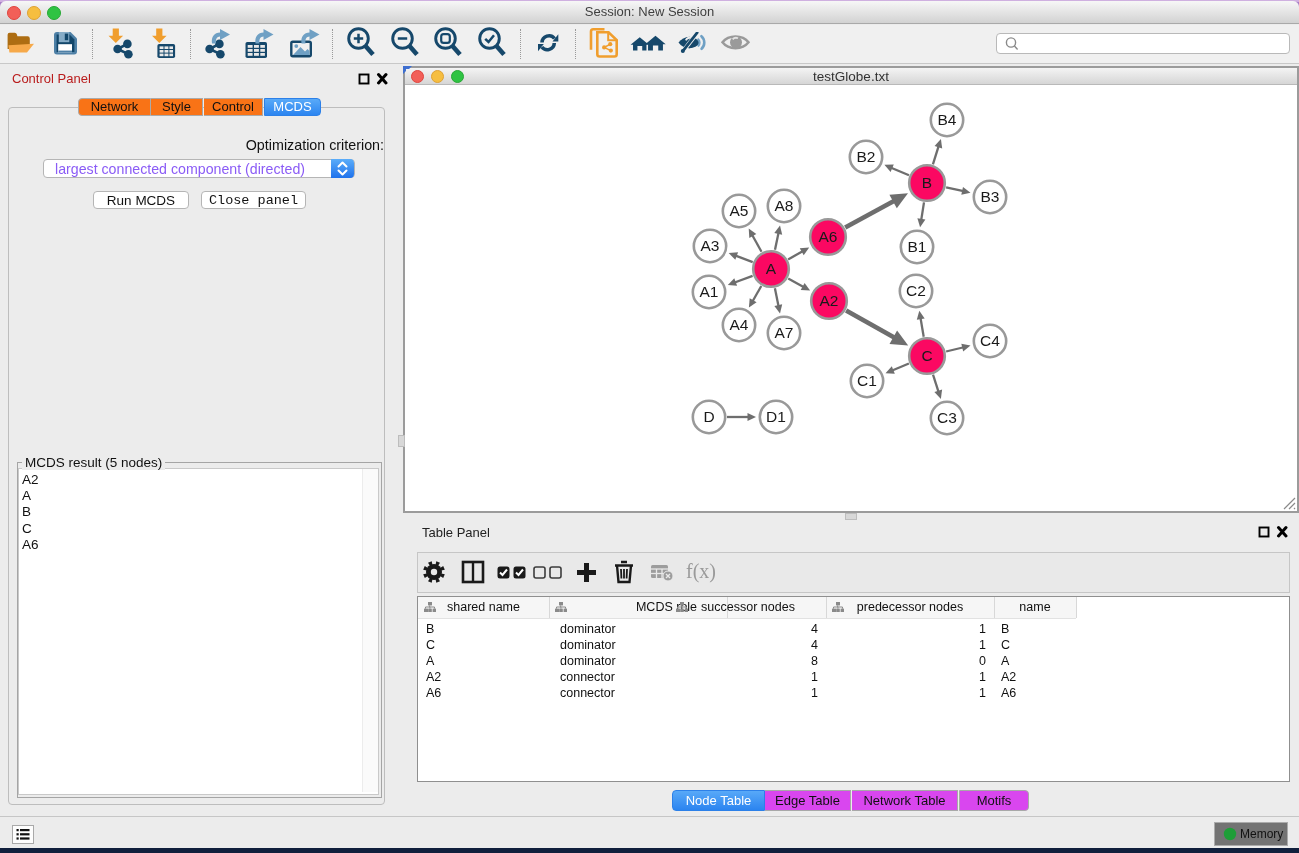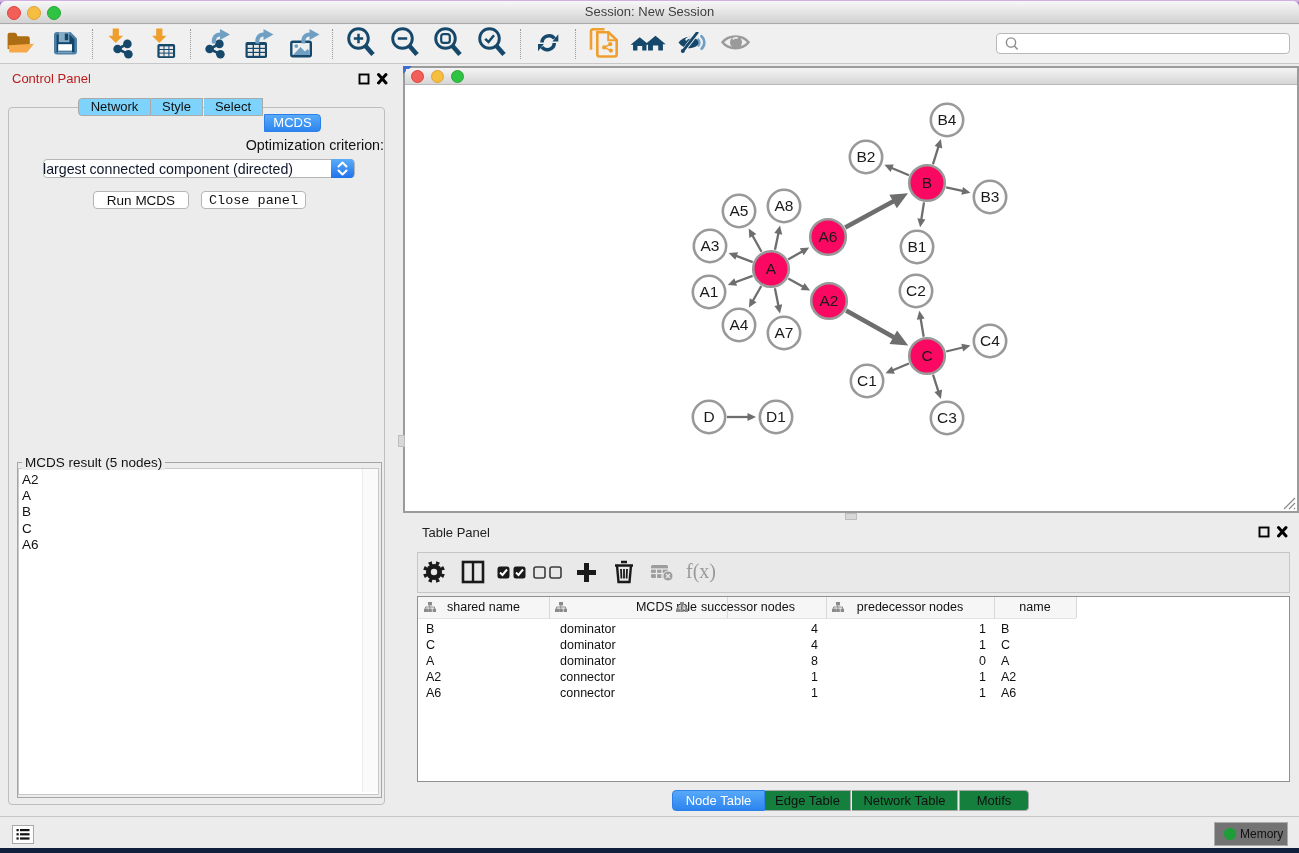--- a/index.html
+++ b/index.html
@@ -15,26 +15,26 @@
   .tl.g{background:#2fc343;border:0.5px solid #27a835;}
   #apptitle{left:0;top:4px;width:1299px;text-align:center;font-size:13px;color:#3f3f3f;}
   
   #toolbar{left:0;top:25px;width:1299px;height:38px;background:#f0f0f0;border-bottom:1px solid #c8c8c8;}
   .tsep{top:29px;width:0;height:30px;border-left:1px dotted #9a9a9a;}
   #searchbox{left:996px;top:33px;width:292px;height:19px;background:#fff;
      border:1px solid #b9b9b9;border-radius:4px;}
   
   #cp-title{left:12px;top:71px;font-size:13px;color:#b91c1c;}
   #cp-box{left:8px;top:107px;width:375px;height:696px;border:1px solid #bdbdbd;border-radius:4px;}
-  .tabseg{top:98px;height:16px;border:1px solid #aaa;background:#7dd3fc;font-size:13px;
+  .tabseg{top:98px;height:16px;border:1px solid #aaa;background:#f97316;font-size:13px;
      color:#111;text-align:center;line-height:16px;}
-  .tabseg.sel{background:linear-gradient(#59aaf8,#2c85f0);color:#fff;border-color:#2c80e8;margin-top:16px;}
+  .tabseg.sel{background:linear-gradient(#59aaf8,#2c85f0);color:#fff;border-color:#2c80e8;}
   #optlabel{left:8px;top:137px;width:376px;text-align:right;font-size:14.3px;color:#111;}
   #dropdown{left:43px;top:159px;width:310px;height:17px;background:#fff;border:1px solid #b5b5b5;border-radius:4px;}
-  #droptext{left:43px;top:161px;font-size:14.2px;color:#0f172a;}
+  #droptext{left:55px;top:161px;font-size:14.2px;color:#8b5cf6;}
   #stepper{left:331px;top:159px;width:23px;height:19px;border-radius:0 4px 4px 0;
      background:linear-gradient(#5badf9,#1f72ec);}
   .btn{top:191px;height:16px;background:#fff;border:1px solid #b5b5b5;border-radius:4px;
      font-size:13.5px;color:#111;text-align:center;line-height:17px;}
   
   #grp-border{left:17px;top:462px;width:363px;height:334px;border:1px solid #a5a5a5;}
   #grp-label{left:22px;top:455px;background:#ececec;padding:0 3px;font-size:13.5px;color:#111;}
   #listbox{left:18px;top:468px;width:359px;height:325px;background:#fff;border:1px solid #c9c9c9;}
   #listitems{left:22px;top:472px;font-size:13.5px;color:#111;line-height:16.2px;}
   #scrolltrack{left:362px;top:469px;width:15px;height:323px;background:#fafafa;border-left:1px solid #ececec;}
@@ -43,21 +43,21 @@
   #nettitle{left:0px;top:0px;width:892px;height:16px;background:linear-gradient(#f4f4f4,#d6d6d6);
      border-bottom:1px solid #b9b9b9;}
   #netname{left:0;top:1px;width:892px;text-align:center;font-size:13.5px;color:#333;}
   
   #tp-title{left:422px;top:525px;font-size:13px;color:#222;}
   #tp-toolbox{left:417px;top:552px;width:871px;height:39px;background:#e9e9e9;border:1px solid #c6c6c6;}
   #tp-table{left:417px;top:596px;width:871px;height:184px;background:#fff;border:1px solid #8f8f8f;}
   #tp-header{left:0px;top:0px;width:658px;height:21px;background:#f6f6f6;border-bottom:1px solid #e2e2e2;}
   .hcell{top:0;height:21px;border-right:1px solid #d8d8d8;font-size:12.5px;color:#111;text-align:center;line-height:21px;}
   .trow{font-size:12.5px;color:#111;height:16px;line-height:16px;}
-  .bottabseg{top:790px;height:19px;border:1px solid #a8a8a8;background:#15803d;font-size:13px;
+  .bottabseg{top:790px;height:19px;border:1px solid #a8a8a8;background:#d946ef;font-size:13px;
      color:#111;text-align:center;line-height:19px;}
   .bottabseg.sel{background:linear-gradient(#58a9f8,#2b84f0);color:#fff;border-color:#2c80e8;}
   
   #statusbar{left:0;top:816px;width:1299px;height:33px;background:#ececec;border-top:1px solid #c6c6c6;}
   #leftbtn{left:12px;top:825px;width:20px;height:17px;background:#fdfdfd;border:1px solid #a9a9a9;}
   #membtn{left:1214px;top:822px;width:72px;height:22px;background:#737373;border:1px solid #ababab;
      font-size:12px;color:#111;}
   #darkstrip{left:0;top:848px;width:1299px;height:5px;background:#101f3c;}
 </style></head>
 <body>
@@ -223,21 +223,21 @@
   </div>
 
 <div class="abs" id="cp-title">Control Panel</div>
 <svg class="abs" style="left:358px;top:72px" width="32" height="13">
     <rect x="1.5" y="2.5" width="9" height="9" fill="none" stroke="#000" stroke-width="1.9"></rect>
     <path d="M20.5 2.5 L28 11 M28 2.5 L20.5 11" stroke="#000" stroke-width="3" stroke-linecap="round"></path>
   </svg>
 <div class="abs" id="cp-box"></div>
 <div class="abs tabseg" style="left:78px;width:71px;border-radius:4px 0 0 4px;">Network</div>
 <div class="abs tabseg" style="left:151px;width:51px;border-left:none;">Style</div>
-<div class="abs tabseg" style="left:204px;width:58px;border-left:none;">Select</div>
+<div class="abs tabseg" style="left:204px;width:58px;border-left:none;">Control</div>
 <div class="abs tabseg sel" style="left:264px;width:55px;border-radius:0 4px 4px 0;">MCDS</div>
 <div class="abs" id="optlabel">Optimization criterion:</div>
 <div class="abs" id="dropdown"></div>
 <div class="abs" id="droptext">largest connected component (directed)</div>
 <div class="abs" id="stepper">
     <svg width="23" height="19" style="position:absolute;left:0;top:0">
       <path d="M7.5 7.5 L11.5 3.5 L15.5 7.5" fill="none" stroke="#fff" stroke-width="2" stroke-linecap="round" stroke-linejoin="round"></path>
       <path d="M7.5 11.5 L11.5 15.5 L15.5 11.5" fill="none" stroke="#fff" stroke-width="2" stroke-linecap="round" stroke-linejoin="round"></path>
     </svg>
   </div>
@@ -247,20 +247,21 @@
 <div class="abs" id="listbox"></div>
 <div class="abs" id="scrolltrack"></div>
 <div class="abs" id="grp-label">MCDS result (5 nodes)</div>
 <div class="abs" id="listitems">A2<br>A<br>B<br>C<br>A6</div>
 
 <div class="abs" id="netwin">
   <div class="abs" id="nettitle"></div>
   <div class="abs tl r" style="left:6px;top:2px;width:11px;height:11px;"></div>
   <div class="abs tl y" style="left:26px;top:2px;width:11px;height:11px;"></div>
   <div class="abs tl g" style="left:46px;top:2px;width:11px;height:11px;"></div>
+  <div class="abs" id="netname">testGlobe.txt</div>
   <svg class="abs" style="left:0px;top:17px;" width="892" height="424" font-family="Liberation Sans,sans-serif">
 <g stroke="#6e6e6e">
 <line x1="356.5" y1="166.8" x2="346.5" y2="148.7" stroke-width="2.3"></line>
 <line x1="370.0" y1="164.8" x2="373.8" y2="146.4" stroke-width="2.3"></line>
 <line x1="347.7" y1="177.1" x2="329.3" y2="170.2" stroke-width="2.3"></line>
 <line x1="347.6" y1="190.8" x2="328.3" y2="198.0" stroke-width="2.3"></line>
 <line x1="356.3" y1="201.0" x2="346.9" y2="217.5" stroke-width="2.3"></line>
 <line x1="369.9" y1="203.2" x2="373.8" y2="222.6" stroke-width="2.3"></line>
 <line x1="383.1" y1="174.4" x2="399.0" y2="165.5" stroke-width="2.3"></line>
 <line x1="383.2" y1="193.5" x2="399.9" y2="202.7" stroke-width="2.3"></line>

